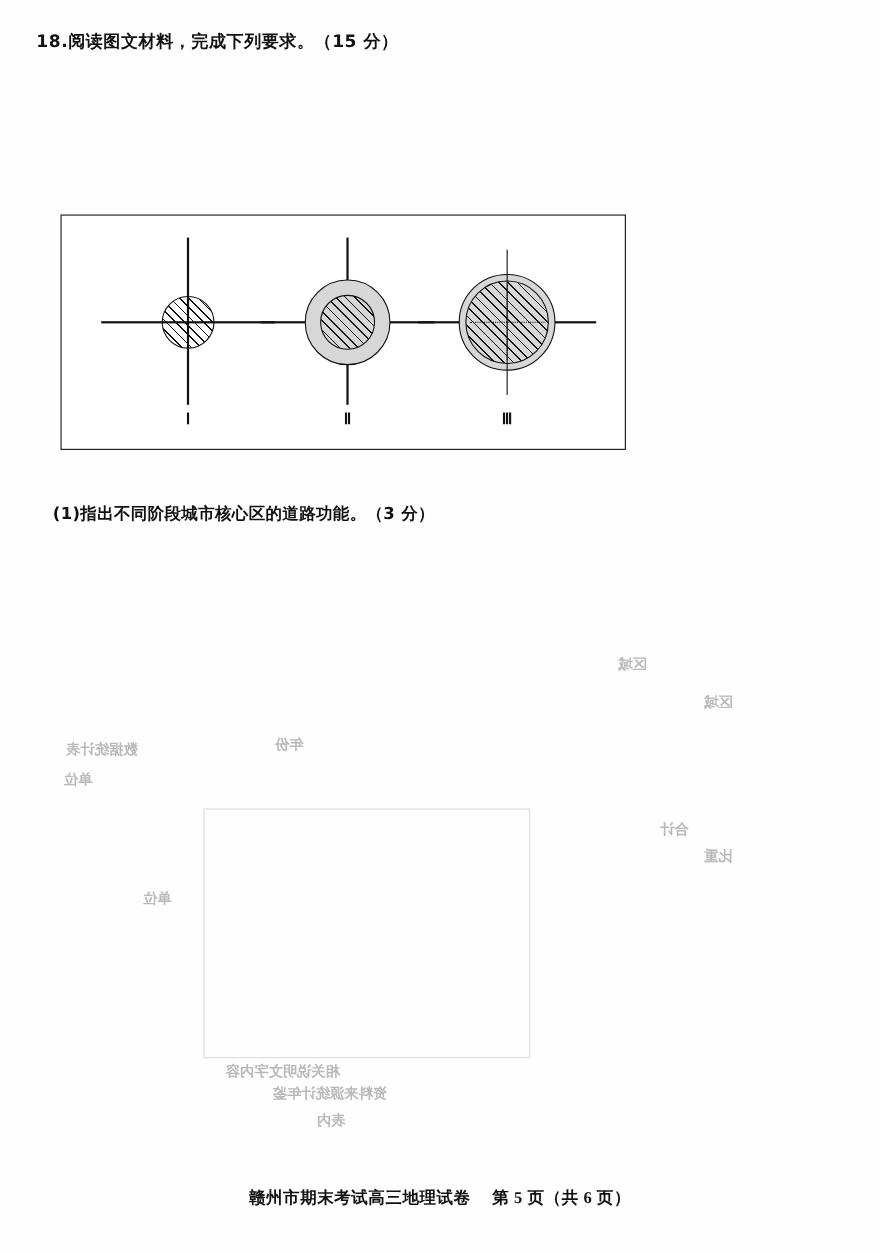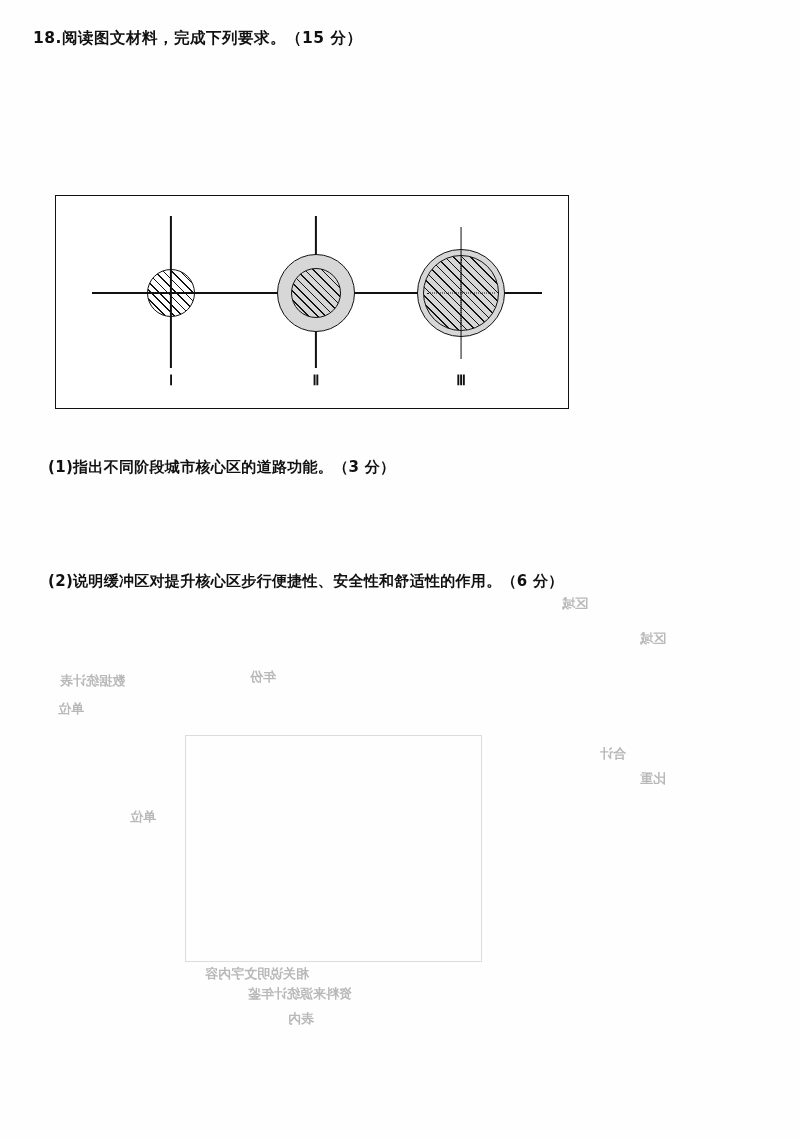--- a/index.html
+++ b/index.html
@@ -282,16 +282,19 @@
       <div class="dotline-v" style="height:68px;"></div>
       <div class="thin-line-v" style="height:132px;"></div>
       <div class="label">Ⅲ</div>
     </div>
 
   </div>
 
 
 
   <div class="subq" id="subq1">(1)指出不同阶段城市核心区的道路功能。（3 分）</div>
-  <div class="subq" id="subq2">(2)说明缓冲区对提升核心区步行便捷性、安全性和舒适性的作用。（6 分）</div>
-
+
+  <div class="footer">
+    <span>赣州市期末考试高三地理试卷</span>
+    <span class="pg" style="margin-left:14px;">第 5 页（共 6 页）</span>
+  </div>
 
 </div>
 
 </body></html>

